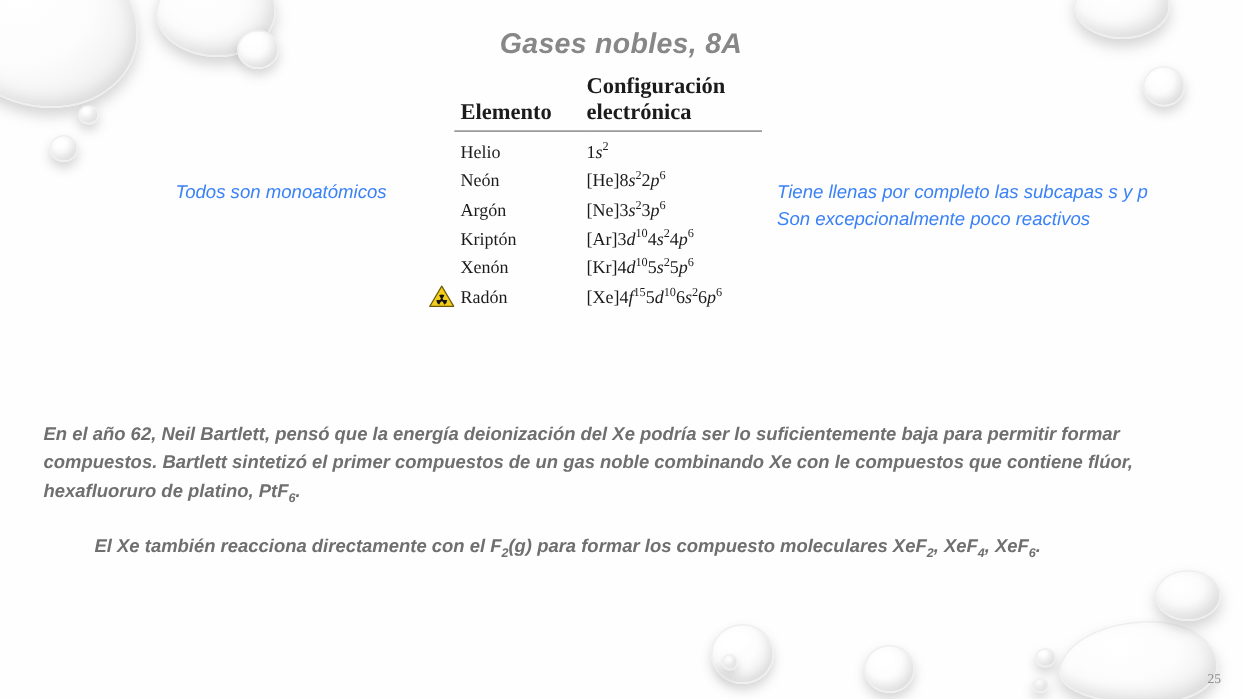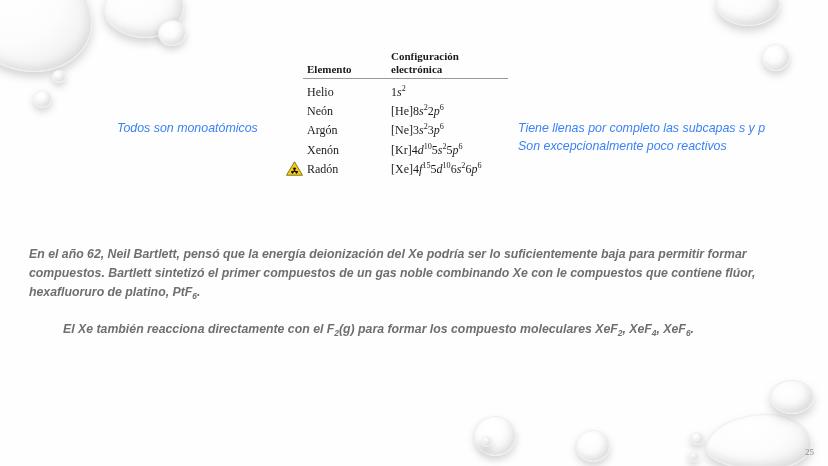--- a/index.html
+++ b/index.html
@@ -84,21 +84,21 @@
     width: 205px;
     font-family: "Liberation Serif", serif;
     color: #1b1b1b;
   }
   table.elem {
     border-collapse: collapse;
     width: 100%;
   }
   table.elem th {
     text-align: left;
-    font-size: 11px;
+    font-size: 15px;
     font-weight: bold;
     vertical-align: bottom;
     padding: 0 0 2px 0;
     line-height: 1.16;
   }
   table.elem thead tr {
     border-bottom: 1px solid #9a9a9a;
   }
   table.elem td {
     font-size: 12px;
@@ -134,20 +134,21 @@
   .note-right { left: 518px; top: 120px; }
 
   
   .para {
     position: absolute;
     font-size: 12.3px;
     font-style: italic;
     font-weight: bold;
     color: #6f6f6f;
     line-height: 1.56;
+    margin-top: 35px;
   }
   .para-1 { left: 29px; top: 245px; width: 760px; }
   .para-2 { left: 63px; top: 320px; width: 720px; }
 
   .pagenum {
     position: absolute;
     right: 14px;
     bottom: 9px;
     font-size: 9px;
     color: #8d8d8d;
@@ -170,20 +171,21 @@
     <div class="bub" style="left: 576px; top: 430px; width: 32px; height: 30px; border-radius: 50%;"></div>
     <div class="bub" style="left: 481px; top: 436px; width: 9px; height: 9px; border-radius: 50%;"></div>
     <div class="bub" style="left: 690px; top: 432px; width: 12px; height: 11px; border-radius: 50%;"></div>
     <div class="bub" style="left: 688px; top: 452px; width: 9px; height: 8px; border-radius: 50%;"></div>
     <div class="blob" style="left: 706px; top: 414px; width: 104px; height: 54px; border-radius: 58% 42% 44% 56% / 62% 54% 46% 38%;"></div>
     <div class="blob" style="left: 770px; top: 380px; width: 42px; height: 32px; border-radius: 50%;"></div>
   </div>
 
 <div class="slide">
 
+  <div class="title">Gases nobles, 8A</div>
 
   <div class="table-wrap">
     <table class="elem">
       <thead>
         <tr>
           <th class="c-name">Elemento</th>
           <th>
             <span>Configuración</span><br>
             <span>electrónica</span>
           </th>
@@ -196,20 +198,24 @@
           </tr>
           <tr>
             <td class="c-name"><span>Neón</span></td>
             <td><span>[He]8</span><span class="it">s</span><sup>2</sup><span>2</span><span class="it">p</span><sup>6</sup></td>
           </tr>
           <tr>
             <td class="c-name"><span>Argón</span></td>
             <td><span>[Ne]3</span><span class="it">s</span><sup>2</sup><span>3</span><span class="it">p</span><sup>6</sup></td>
           </tr>
           <tr>
+            <td class="c-name"><span>Kriptón</span></td>
+            <td><span>[Ar]3</span><span class="it">d</span><sup>10</sup><span>4</span><span class="it">s</span><sup>2</sup><span>4</span><span class="it">p</span><sup>6</sup></td>
+          </tr>
+          <tr>
             <td class="c-name"><span>Xenón</span></td>
             <td><span>[Kr]4</span><span class="it">d</span><sup>10</sup><span>5</span><span class="it">s</span><sup>2</sup><span>5</span><span class="it">p</span><sup>6</sup></td>
           </tr>
           <tr>
             <td class="c-name"><svg viewBox="0 0 34 30" class="radio-icon">
                 <path d="M17 1.5 L33 28.5 L1 28.5 Z" fill="#f2ce1b" stroke="#6d5a07" stroke-width="1.6" stroke-linejoin="round"></path>
                 <g fill="#141414" transform="translate(17,20)">
                   <path d="M0 0 L-3.6 -6.2 A7.2 7.2 0 0 1 3.6 -6.2 Z" transform="rotate(0)"></path>
                   <path d="M0 0 L-3.6 -6.2 A7.2 7.2 0 0 1 3.6 -6.2 Z" transform="rotate(120)"></path>
                   <path d="M0 0 L-3.6 -6.2 A7.2 7.2 0 0 1 3.6 -6.2 Z" transform="rotate(240)"></path>

